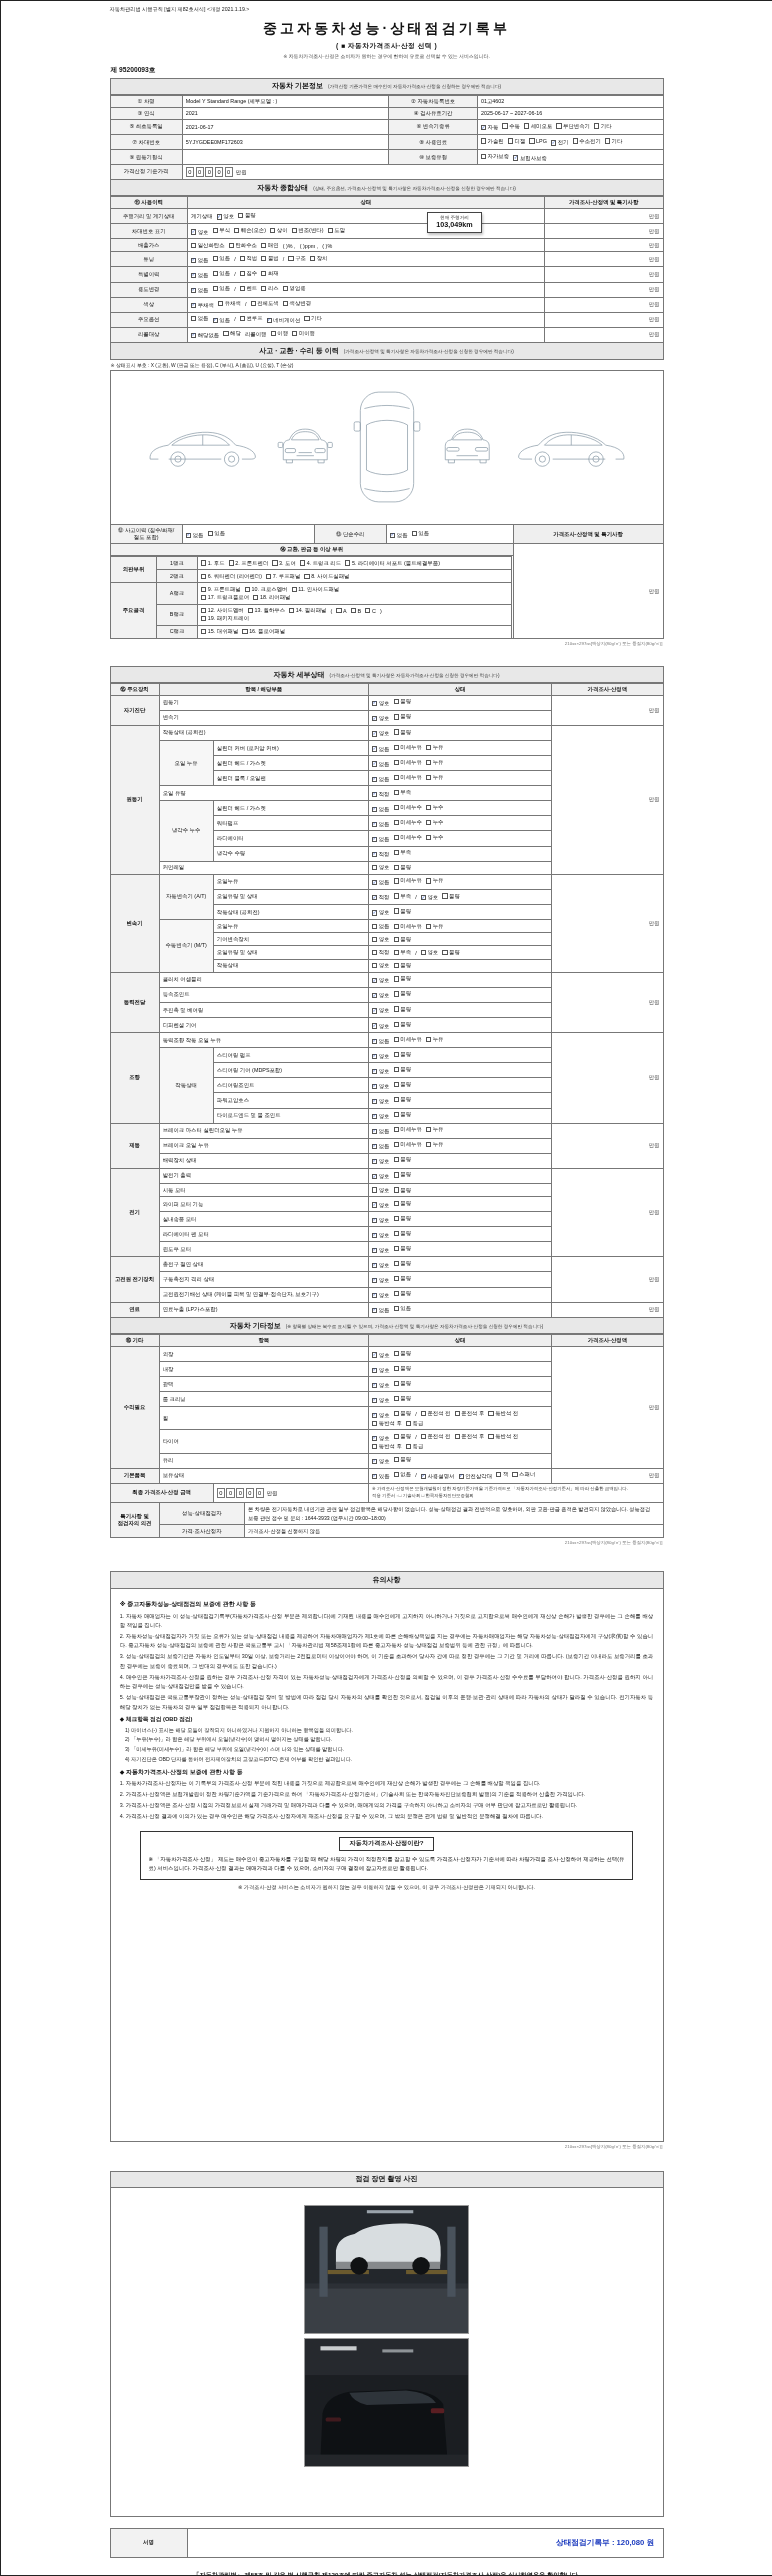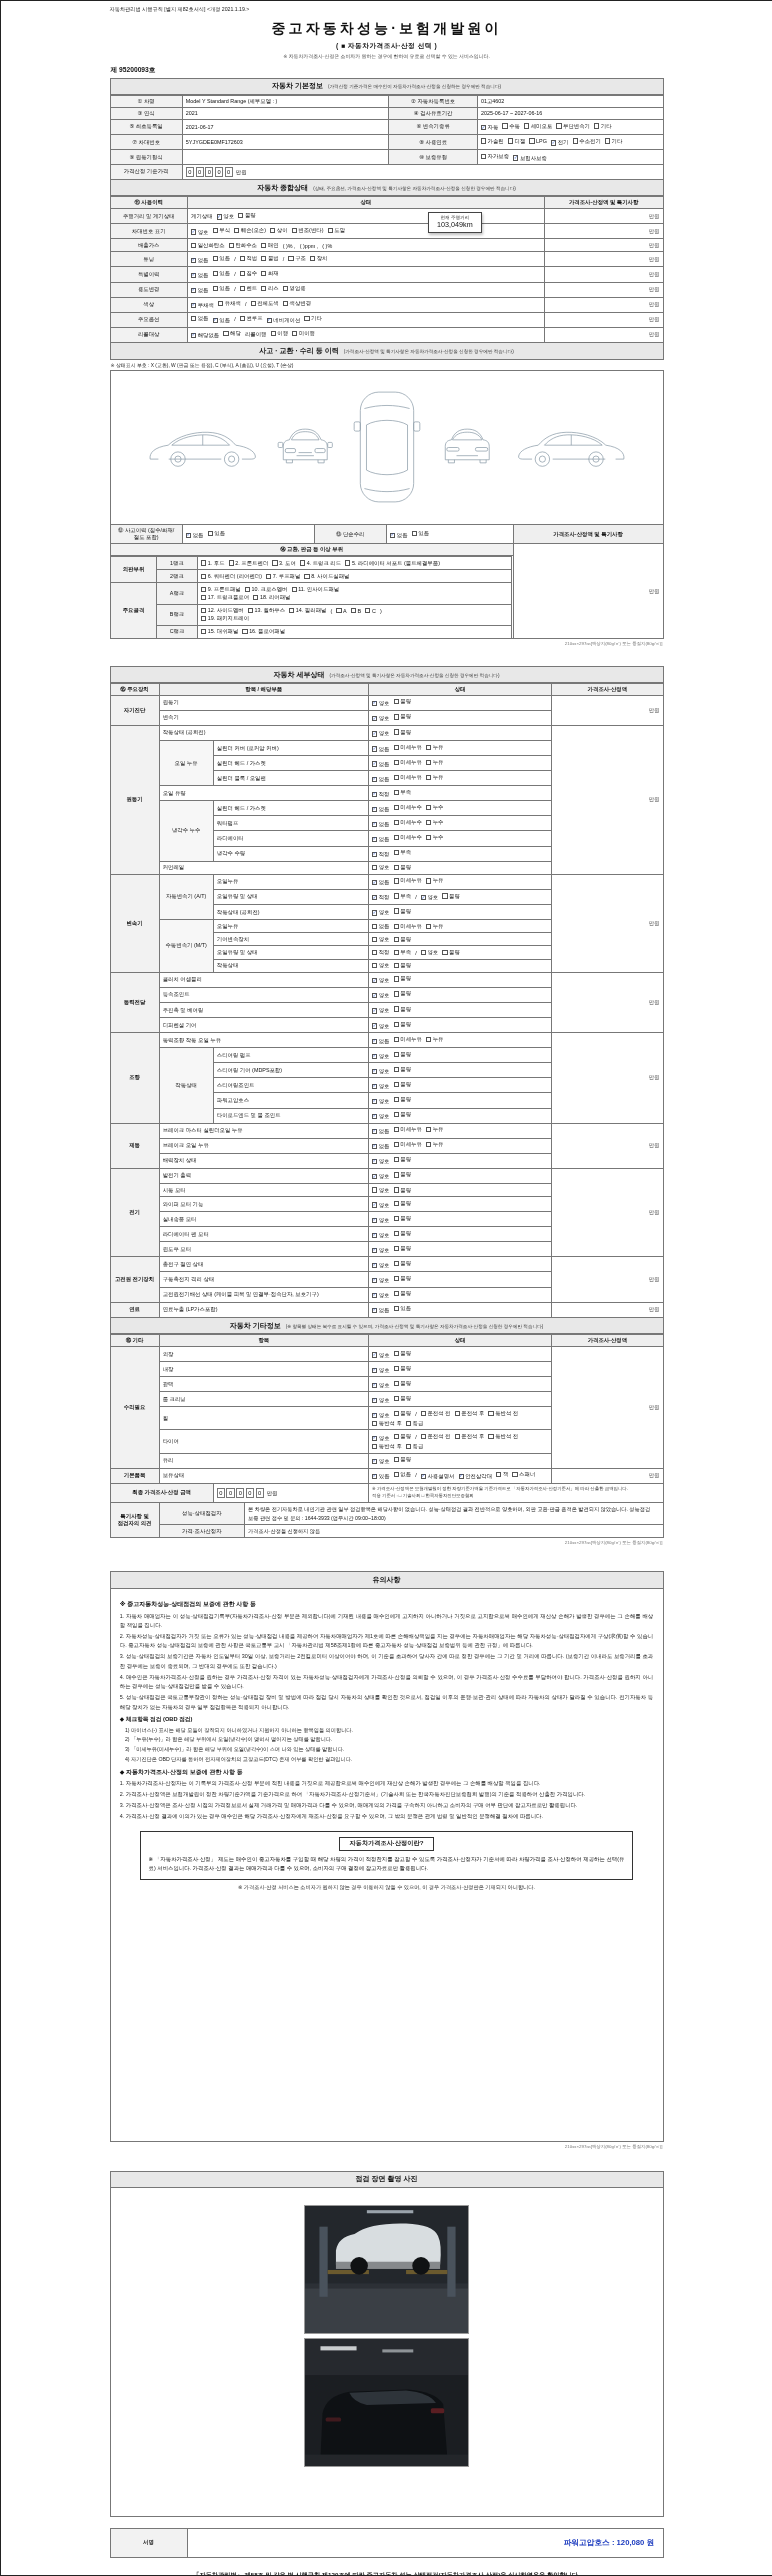--- a/index.html
+++ b/index.html
@@ -21,21 +21,21 @@
 .dev{background:#f2f2f2;text-align:center;font-weight:bold}
 .sub2{background:#f7f7f7;text-align:center;font-size:4.9px}
 .price{text-align:right;font-size:4.9px;color:#444;vertical-align:bottom}
 .cb{display:inline-flex;align-items:center;margin:0.5px 4.1px 0.5px 0;white-space:nowrap}
 .bx{width:5.2px;height:5.2px;border:0.5px solid #555;display:inline-flex;align-items:center;justify-content:center;margin-right:1.5px;font-size:4.6px;line-height:1;color:#1648c8;font-weight:bold;background:#fff;flex:0 0 auto}
 .cbl{font-size:5.4px}
 .stx{font-size:5.4px;margin-right:4.1px}
 .rel{position:relative}
 .odo{position:absolute;right:62px;top:2.6px;background:#fff;border:0.5px solid #444;box-shadow:1px 1.5px 2.6px rgba(0,0,0,.25);padding:2.6px 8.2px;text-align:center;z-index:5}
 .odo .l{font-size:4.6px;display:block;color:#333}
-.odo .v{font-size:7.2px;font-weight:normal}
+.odo .v{font-size:7.2px;font-weight:bold}
 .digit{display:inline-block;width:8.2px;height:9.3px;border:0.5px solid #777;text-align:center;line-height:9.3px;margin-right:1.5px;font-size:5.7px;background:#fff}
 .legend{font-size:4.9px;color:#222;margin:2.6px 1px 1.5px}
 .diagrams{border:0.5px solid #777;background:#fff;display:flex;justify-content:center;align-items:center;gap:15.5px;height:155px}
 .diagrams svg{stroke:#8899a6;fill:none;stroke-width:1.4}
 .flipx{transform:scaleX(-1)}
 .gap36{height:18.5px}.gap48{height:25px}.gap40{height:20.6px}.gap20{height:10.3px}
 .paper{text-align:right;font-size:4.4px;color:#777;margin:1.5px 1px}
 .finnote{font-size:4.4px;color:#333;line-height:1.5}
 .notices-box{border:0.5px solid #777;padding:7.2px 9.3px;min-height:554px;background:#fff}
 .nt-h{font-size:6px;font-weight:bold;margin:4.1px 0 2.1px}
@@ -53,21 +53,21 @@
 .sigline1{text-align:center;font-size:6.2px;font-weight:bold;margin-top:13.4px}
 .sigline2{text-align:center;font-size:5.7px;margin-top:5.2px}
 </style>
 </head>
 <body>
 
 <div class="canvas">
   <div class="sheet">
 
     <div class="topnote">자동차관리법 시행규칙 [별지 제82호서식] &lt;개정 2021.1.19.&gt;</div>
-    <div class="title">중고자동차성능·보험개발원이</div>
+    <div class="title">중고자동차성능·상태점검기록부</div>
     <div class="sub">( ■ 자동차가격조사·산정 선택 )</div>
     <div class="subnote">※ 자동차가격조사·산정은 소비자가 원하는 경우에 한하여 유료로 선택할 수 있는 서비스입니다.</div>
     <div class="docno">제 95200093호</div>
 
     <div class="secbar">
       <span>자동차 기본정보</span>
       <span class="note">(가격산정 기준가격은 매수인이 자동차가격조사·산정을 신청하는 경우에만 적습니다)</span>
     </div>
     <table class="f stack" id="basic-table">
       <colgroup>
@@ -1292,21 +1292,21 @@
     <table class="f">
       <colgroup>
           <col style="width:77px">
           <col>
         </colgroup>
       <tbody>
         <tr>
           <td class="lab" style="font-weight:bold">서명</td>
           <td style="height:29px">
             <div class="fee">
-              <span>파워고압호스 :</span>
+              <span>상태점검기록부 :</span>
               <span>120,080 원</span>
             </div>
           </td>
         </tr>
       </tbody>
     </table>
 
     <div class="sigline1">「자동차관리법」 제58조 및 같은 법 시행규칙 제120조에 따라 중고자동차 성능·상태점검(자동차가격조사·산정)을 실시하였음을 확인합니다.</div>
     <div class="sigline2">【 V 】 중고자동차 성능·상태점검기록부(중고자동차가격조사·산정서)를 교부받고 그 내용을 확인하였습니다.</div>
     <div class="paper">210㎜×297㎜[백상지(80g/㎡) 또는 중질지(80g/㎡)]</div>

